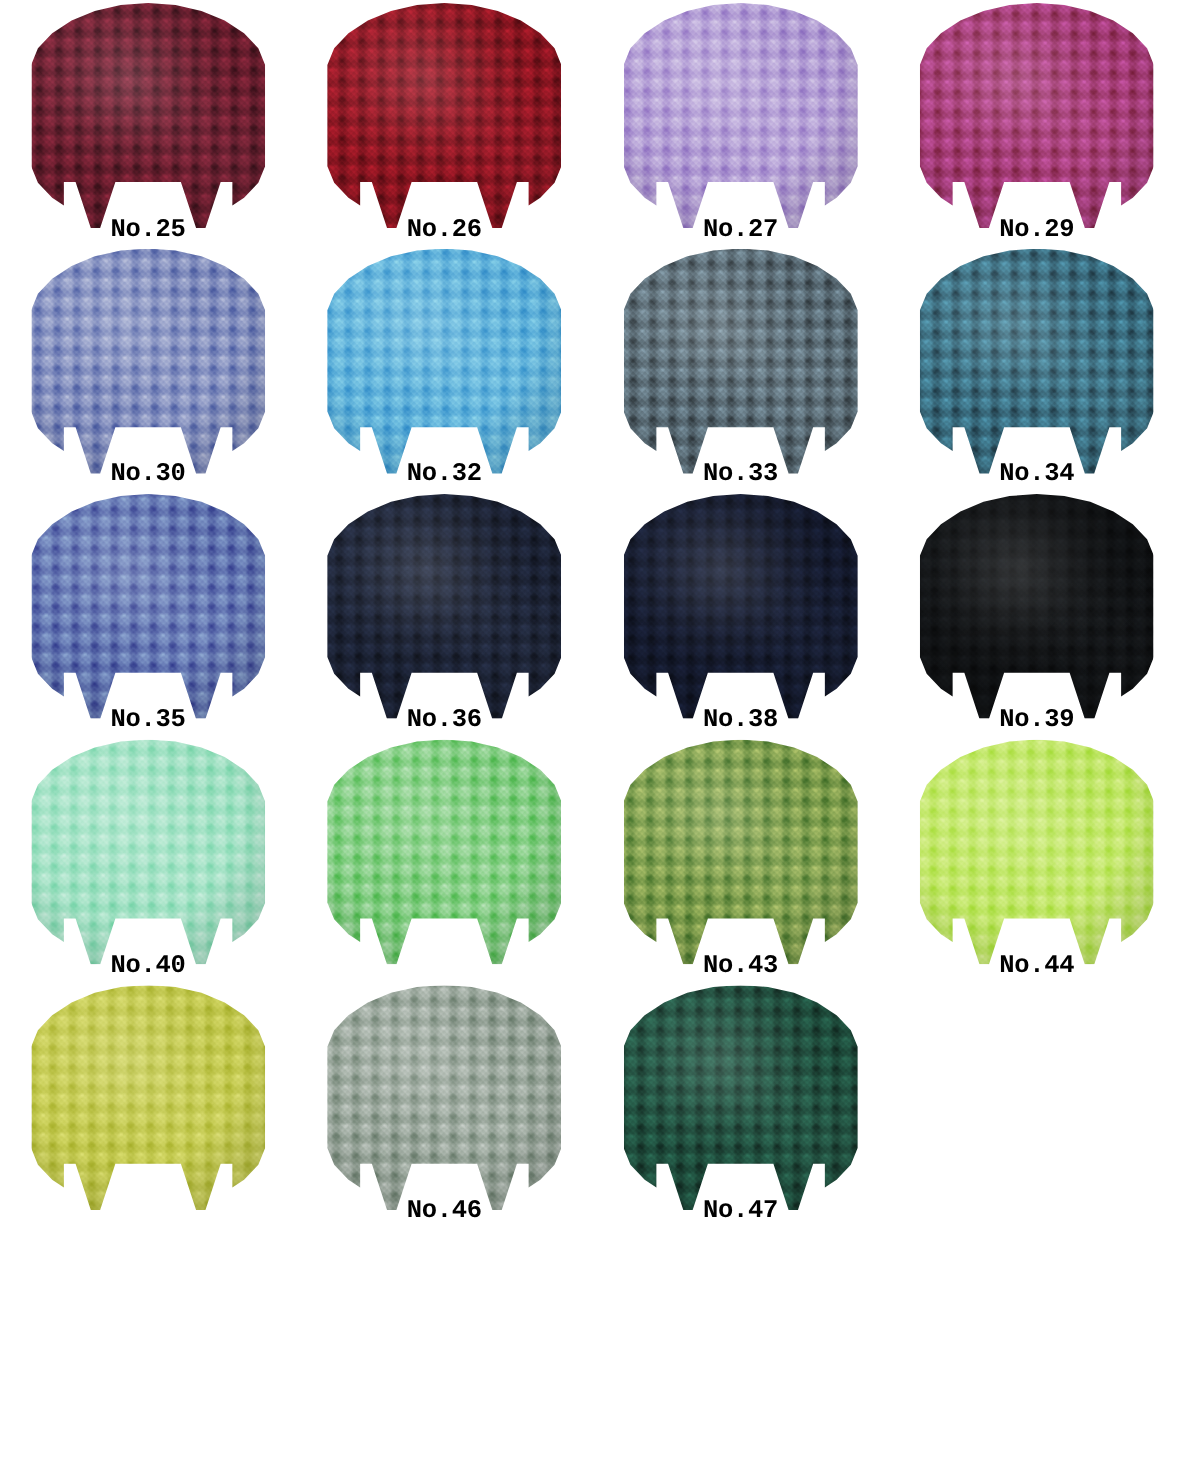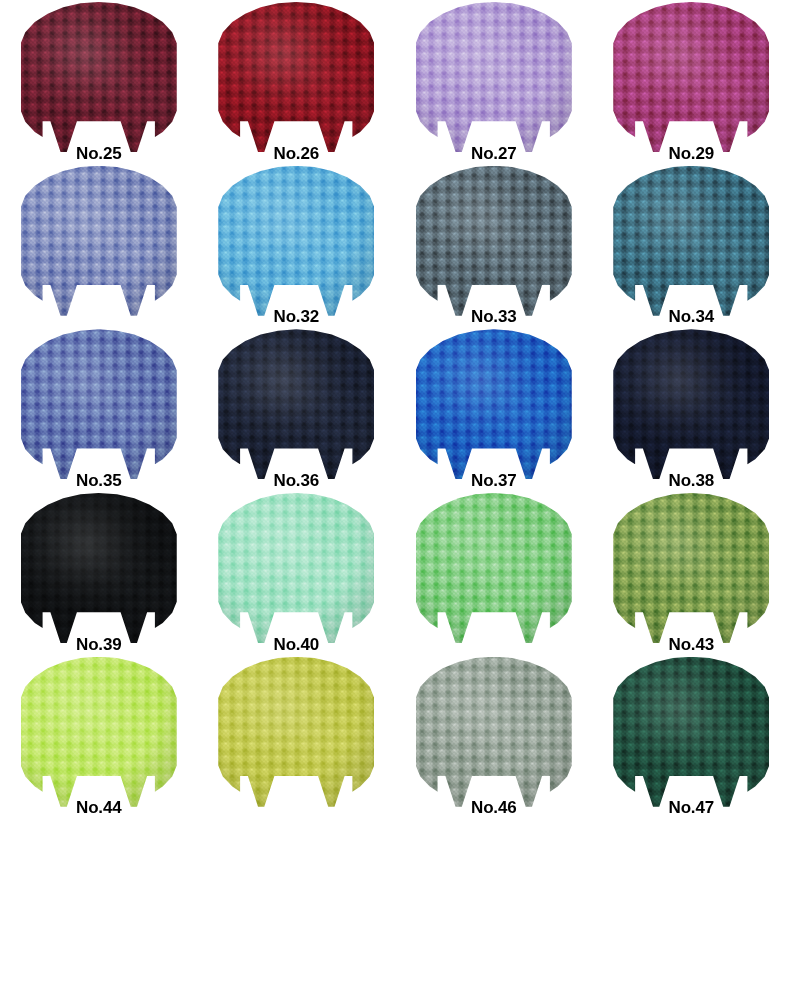--- a/index.html
+++ b/index.html
@@ -32,20 +32,21 @@
     display: grid;
     grid-template-columns: repeat(4, 1fr);
     grid-template-rows: repeat(6, 1fr);
   }
 
   .swatch-cell {
     position: relative;
     display: flex;
     align-items: flex-start;
     justify-content: center;
+    font-family: Liberation Mono, monospace;
   }
 
   
   .chip {
     position: relative;
     width: 156px;
     height: 150px;
     margin-top: 2px;
     overflow: hidden;
     
@@ -205,20 +206,21 @@
         </div>
         <div class="chip-label">No.29</div>
       </div>
       <div class="swatch-cell">
         <div class="chip">
           <div class="chip-base" style="background-color: rgb(132, 144, 192);"></div>
           <div class="chip-texture" style="background-position: 12px 9px, 12px 9px, 12px 0px, 0px 9px, 0px 0px, 0px 0px;"></div>
           <div class="chip-grain"></div>
           <div class="chip-shade"></div>
         </div>
+        <div class="chip-label">No.30</div>
       </div>
       <div class="swatch-cell">
         <div class="chip">
           <div class="chip-base" style="background-color: rgb(98, 180, 220);"></div>
           <div class="chip-texture" style="background-position: 9px 10px, 9px 10px, 9px 0px, 0px 10px, 0px 0px, 0px 0px;"></div>
           <div class="chip-grain"></div>
           <div class="chip-shade"></div>
         </div>
         <div class="chip-label">No.32</div>
       </div>
@@ -253,29 +255,20 @@
         <div class="chip">
           <div class="chip-base" style="background-color: rgb(28, 35, 54);"></div>
           <div class="chip-texture" style="background-position: 3px 12px, 3px 12px, 3px 0px, 0px 12px, 0px 0px, 0px 0px;"></div>
           <div class="chip-grain"></div>
           <div class="chip-shade"></div>
         </div>
         <div class="chip-label">No.36</div>
       </div>
       <div class="swatch-cell">
         <div class="chip">
-          <div class="chip-base" style="background-color: rgb(31, 99, 196);"></div>
-          <div class="chip-texture" style="background-position: 8px 6px, 8px 6px, 8px 0px, 0px 6px, 0px 0px, 0px 0px;"></div>
-          <div class="chip-grain"></div>
-          <div class="chip-shade"></div>
-        </div>
-        <div class="chip-label">No.37</div>
-      </div>
-      <div class="swatch-cell">
-        <div class="chip">
           <div class="chip-base" style="background-color: rgb(20, 26, 46);"></div>
           <div class="chip-texture" style="background-position: 0px 0px, 0px 0px, 0px 0px, 0px 0px, 0px 0px, 0px 0px;"></div>
           <div class="chip-grain"></div>
           <div class="chip-shade"></div>
         </div>
         <div class="chip-label">No.38</div>
       </div>
       <div class="swatch-cell">
         <div class="chip">
           <div class="chip-base" style="background-color: rgb(16, 18, 20);"></div>

